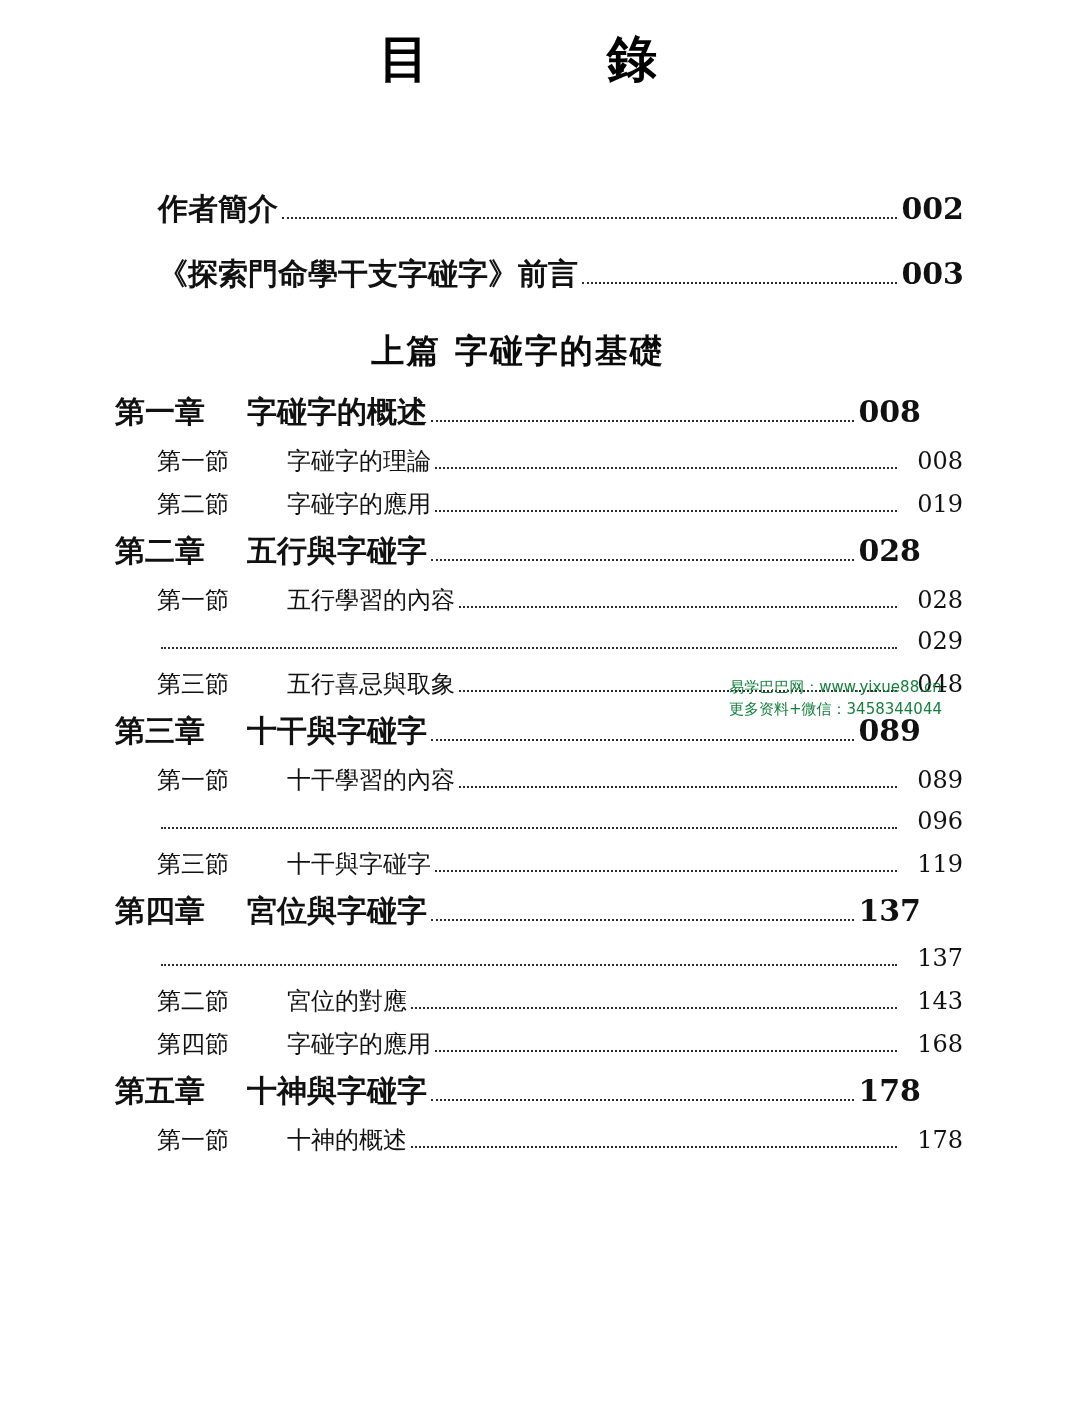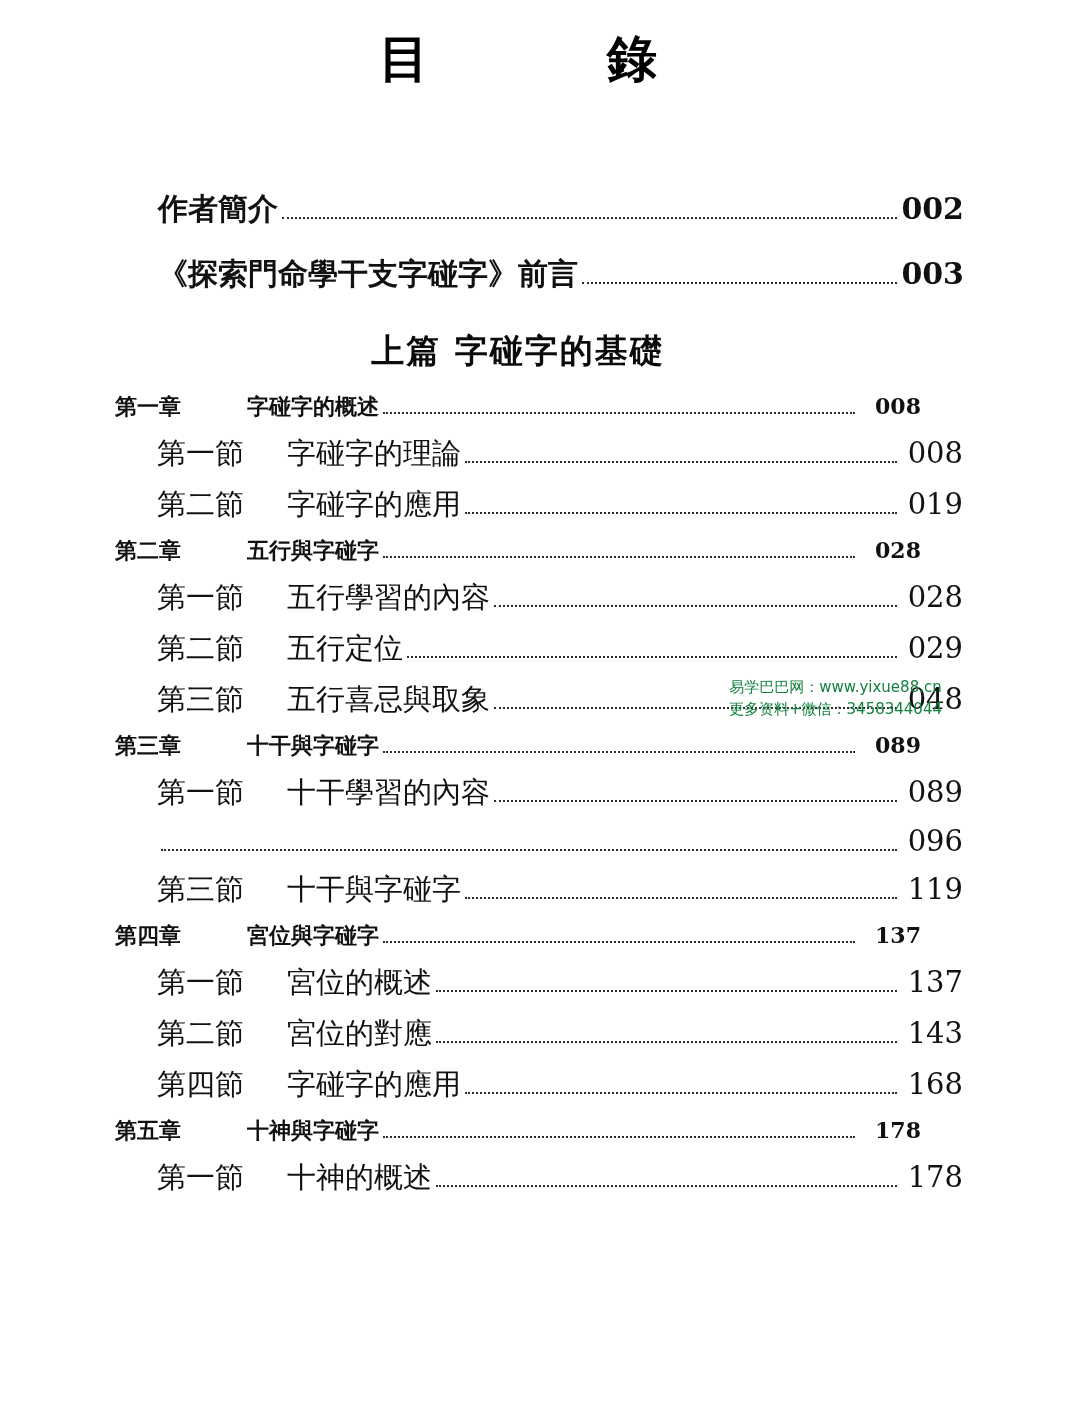--- a/index.html
+++ b/index.html
@@ -82,36 +82,36 @@
     letter-spacing: 2px;
   }
 
   
   .level-chapter {
     margin-bottom: 12px;
   }
   .level-chapter .label,
   .level-chapter .page-num {
     font-weight: bold;
-    font-size: 22px;
+    font-size: 30px;
   }
   .level-chapter .label .num {
     display: inline-block;
     min-width: 132px;
   }
 
   
   .level-section {
     padding-left: 42px;
     margin-bottom: 11px;
   }
   .level-section .label,
   .level-section .page-num {
     font-weight: normal;
-    font-size: 29px;
+    font-size: 24px;
   }
   .level-section .label .num {
     display: inline-block;
     min-width: 130px;
   }
 
   .watermark {
     position: absolute;
     right: 94px;
     top: 676px;
@@ -167,21 +167,20 @@
       <span class="label"><span class="num">第二章</span><span>五行與字碰字</span></span>
       <span class="leader"></span>
       <span class="page-num">028</span>
     </div>
     <div class="entry level-section">
       <span class="label"><span class="num">第一節</span><span>五行學習的內容</span></span>
       <span class="leader"></span>
       <span class="page-num">028</span>
     </div>
     <div class="entry level-section">
-      <span class="label"><span class="num">第二節</span><span>五行定位</span></span>
       <span class="leader"></span>
       <span class="page-num">029</span>
     </div>
     <div class="entry level-section">
       <span class="label"><span class="num">第三節</span><span>五行喜忌與取象</span></span>
       <span class="leader"></span>
       <span class="page-num">048</span>
     </div>
 
     <div class="entry level-chapter">
@@ -203,21 +202,20 @@
       <span class="leader"></span>
       <span class="page-num">119</span>
     </div>
 
     <div class="entry level-chapter">
       <span class="label"><span class="num">第四章</span><span>宮位與字碰字</span></span>
       <span class="leader"></span>
       <span class="page-num">137</span>
     </div>
     <div class="entry level-section">
-      <span class="label"><span class="num">第一節</span><span>宮位的概述</span></span>
       <span class="leader"></span>
       <span class="page-num">137</span>
     </div>
     <div class="entry level-section">
       <span class="label"><span class="num">第二節</span><span>宮位的對應</span></span>
       <span class="leader"></span>
       <span class="page-num">143</span>
     </div>
     <div class="entry level-section">
       <span class="label"><span class="num">第四節</span><span>字碰字的應用</span></span>

